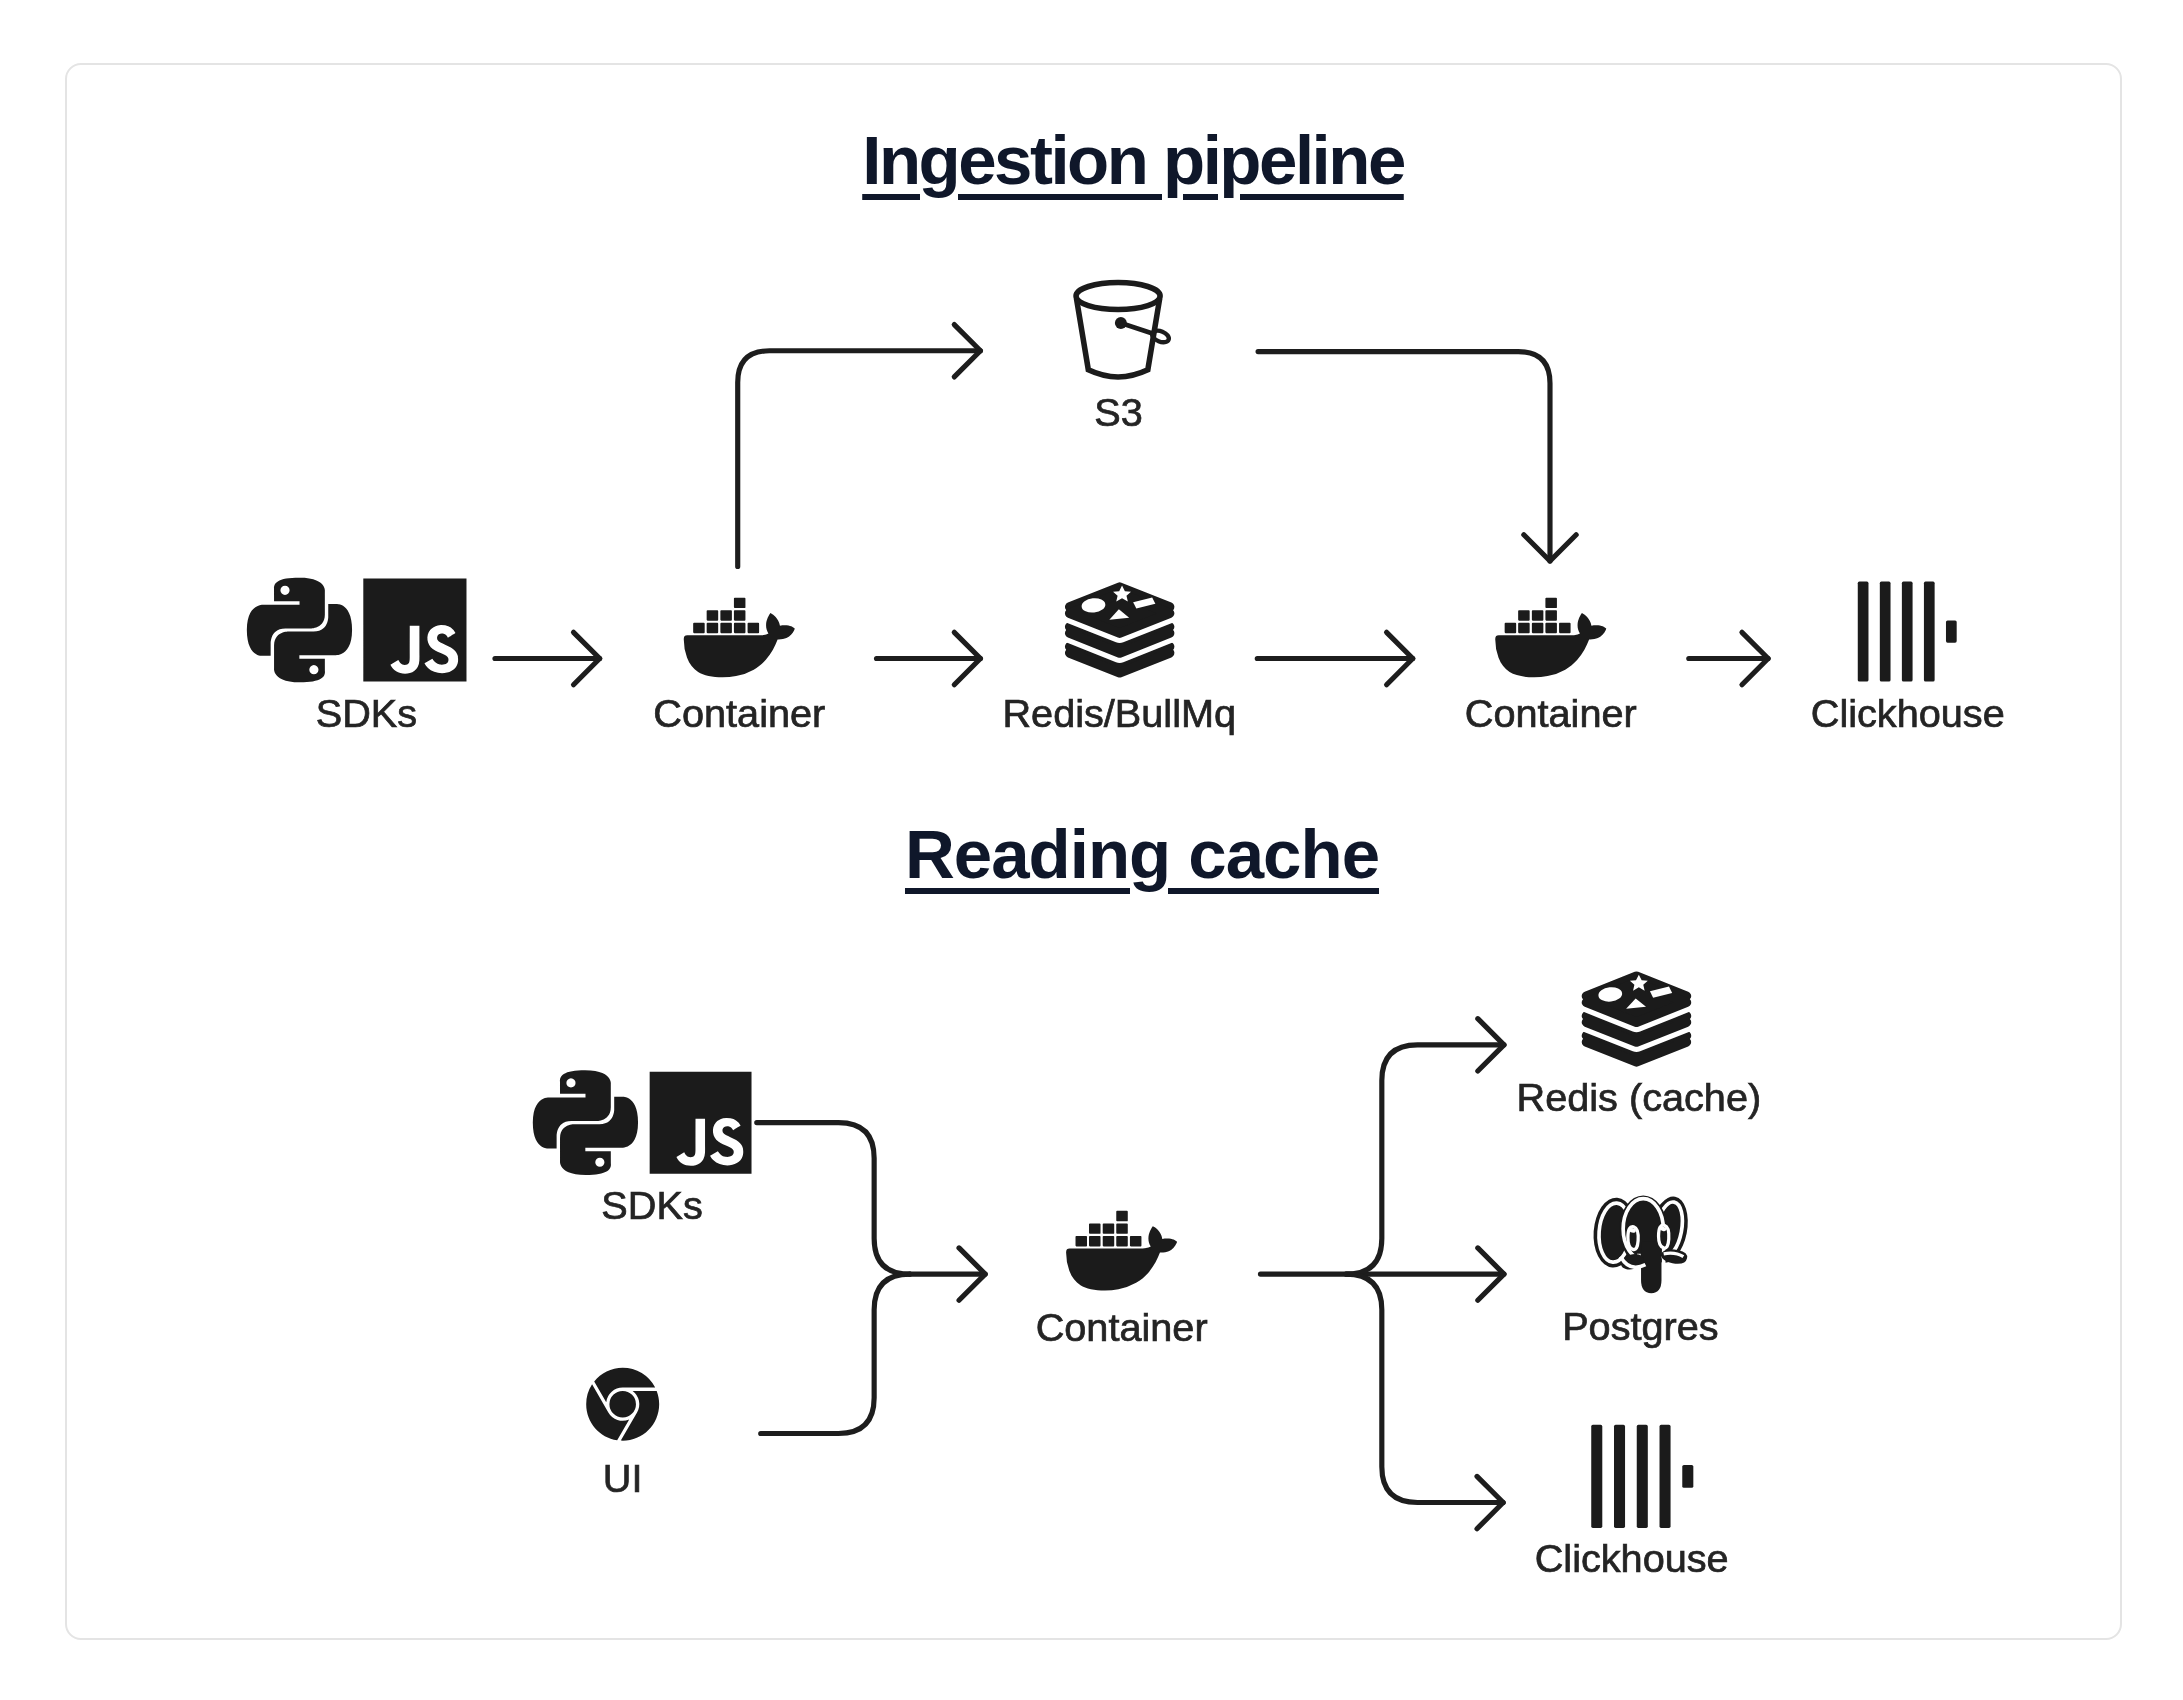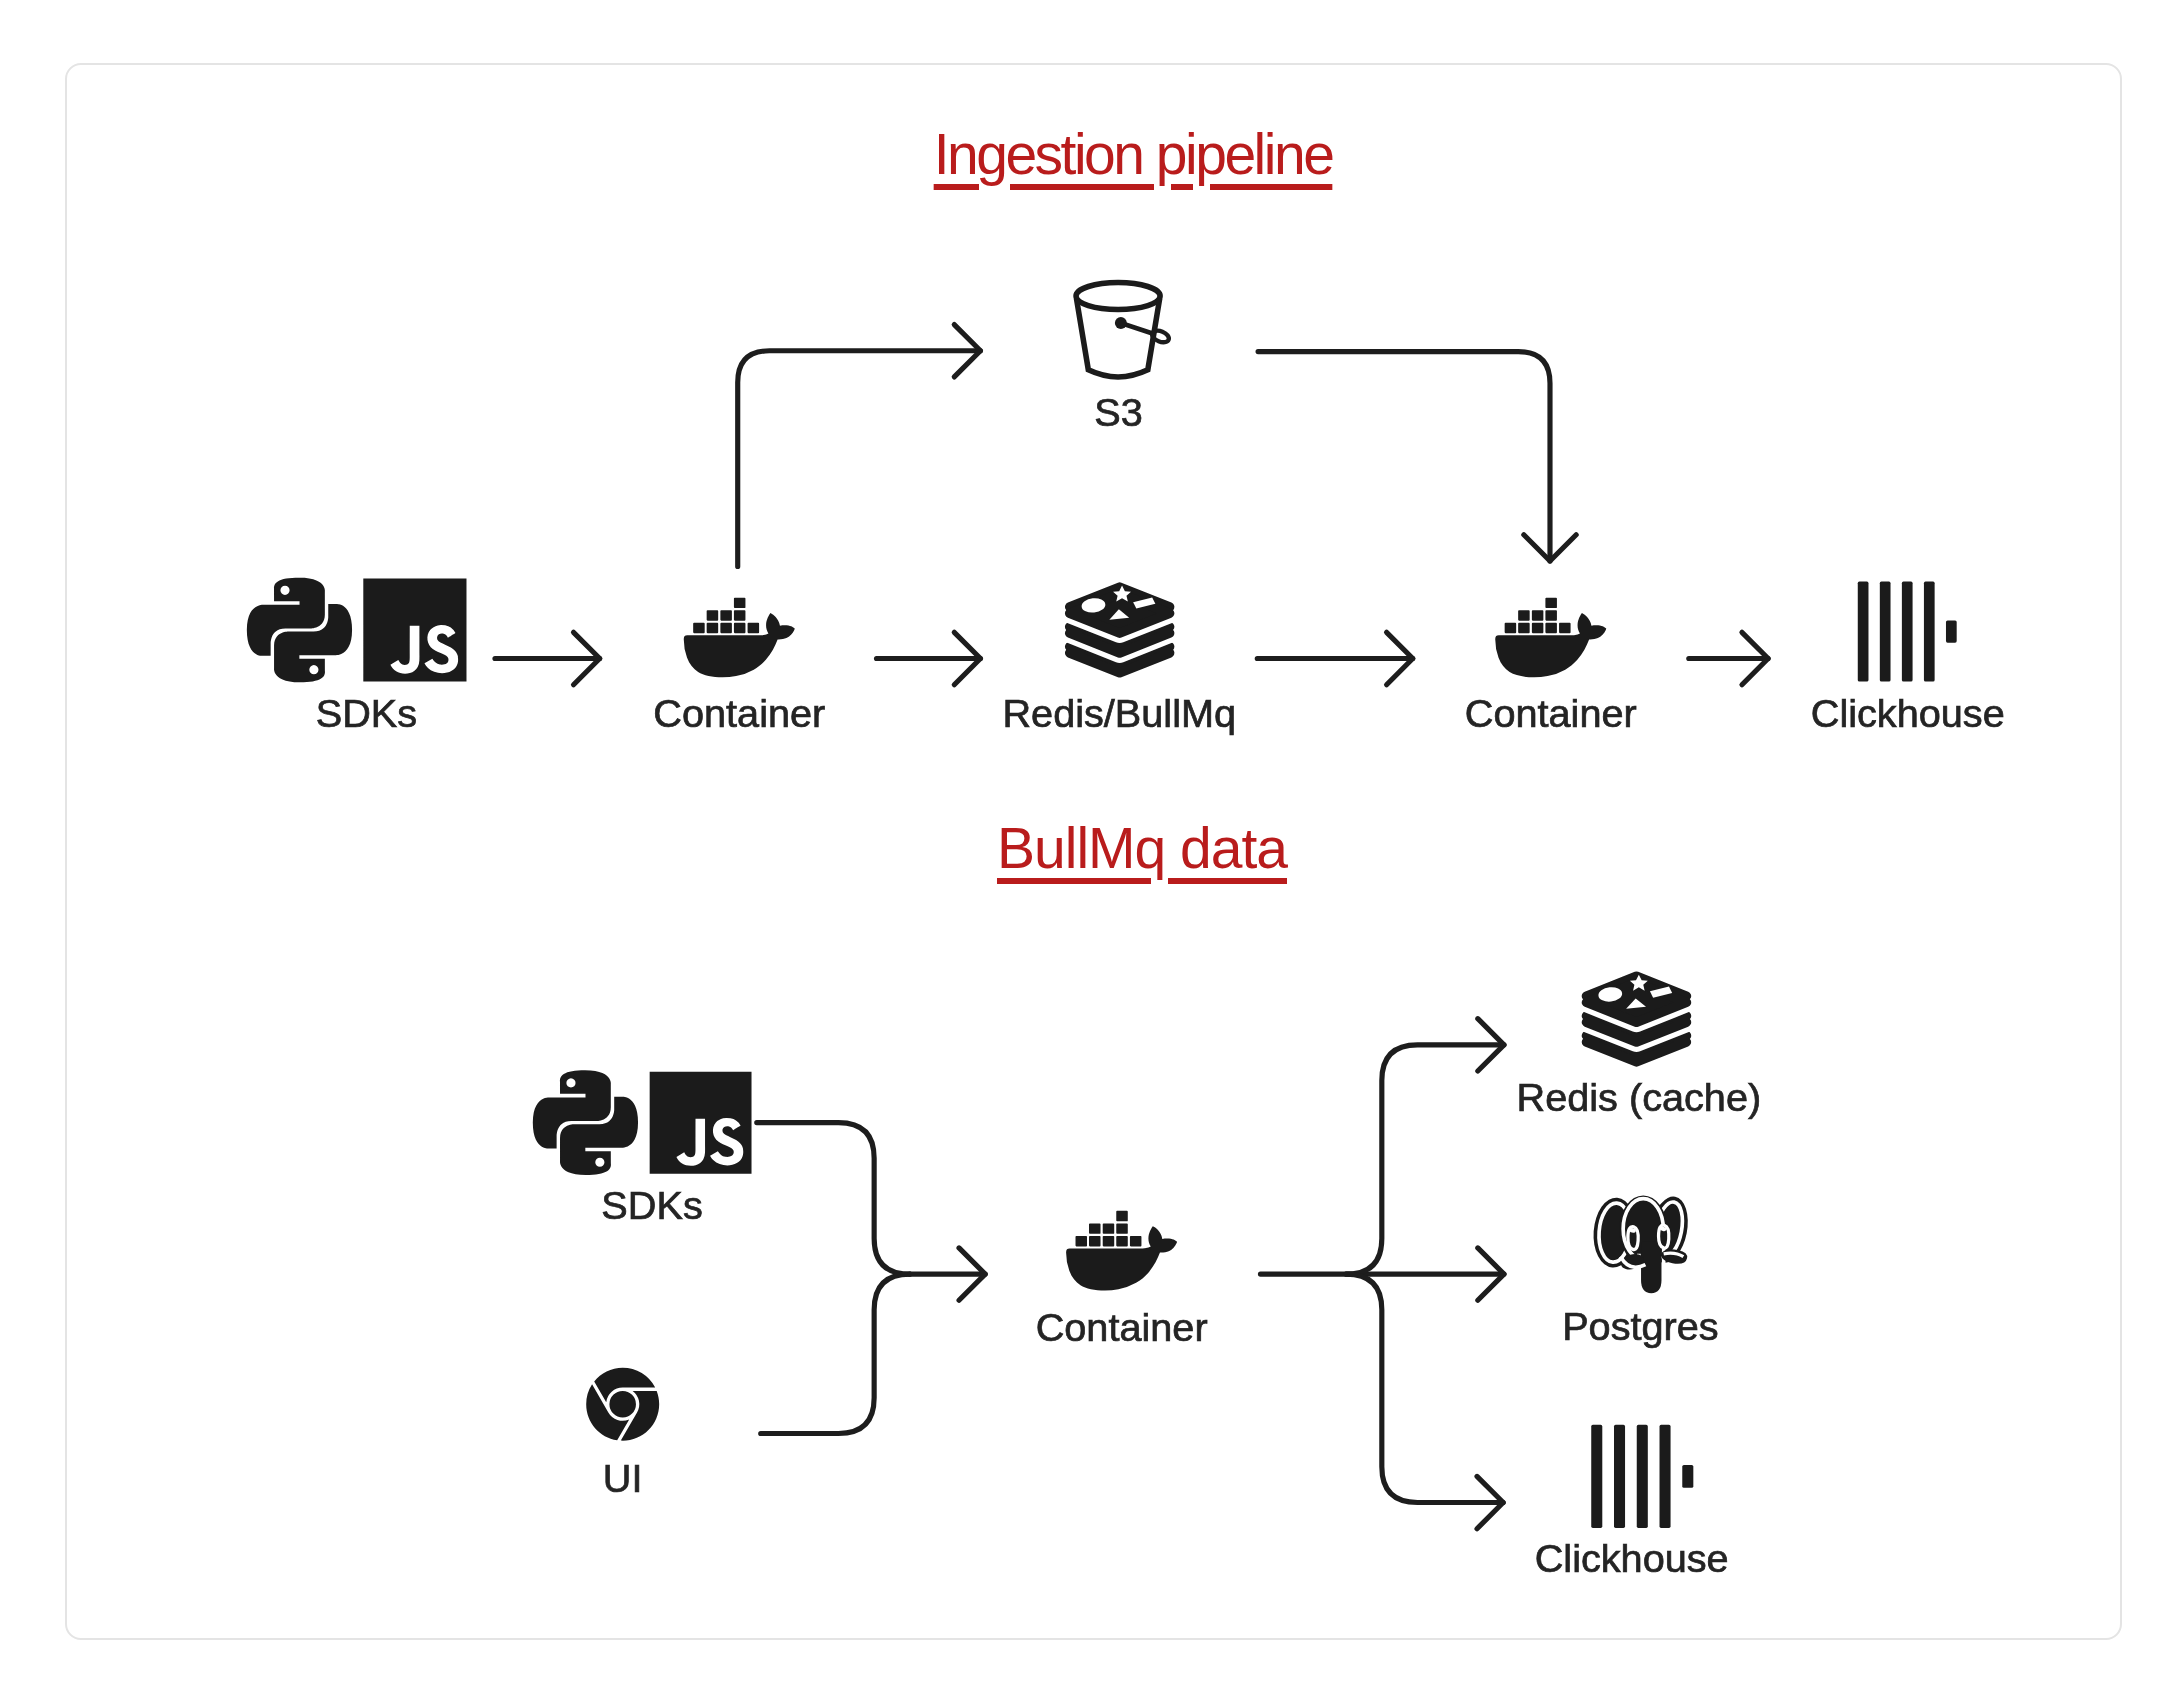--- a/index.html
+++ b/index.html
@@ -1,24 +1,24 @@
 <!DOCTYPE html>
 <html style="font-size:12.7px"><head>
 <meta charset="utf-8">
 <style>
 html,body{margin:0;padding:0;width:2183px;height:1701px;background:#ffffff;overflow:hidden;}
 .card{position:absolute;left:65px;top:63px;width:2053px;height:1573px;border:2px solid #e4e4e4;border-radius:16px;background:#fff;}
-.title{position:absolute;font-family:"Liberation Sans",sans-serif;font-weight:400;font-size:57px;color:#b91c1c;white-space:nowrap;transform:translateX(-50%);line-height:1;text-decoration:underline;text-decoration-thickness:6.3px;text-underline-offset:10.3px;}
+.title{position:absolute;font-family:"Liberation Sans",sans-serif;font-weight:700;font-size:69px;color:#0f172a;white-space:nowrap;transform:translateX(-50%);line-height:1;text-decoration:underline;text-decoration-thickness:6.3px;text-underline-offset:10.3px;}
 svg{position:absolute;left:0;top:0;}
 </style>
 </head>
 <body>
 <div class="card"></div>
 <div class="title" style="left:1133px;top:126px;letter-spacing:-2.5px;">Ingestion pipeline</div>
-<div class="title" style="left:1142px;top:820px;letter-spacing:-1px;">BullMq data</div>
+<div class="title" style="left:1142px;top:820px;letter-spacing:-1px;">Reading cache</div>
 <svg width="2183" height="1701" viewBox="0 0 2752 2144">
 <defs>
 <g id="py">
         <path fill="#1b1b1b" d="M14.25.18l.9.2.73.26.59.3.45.32.34.34.25.34.16.33.1.3.04.26.02.2-.01.13V8.5l-.05.63-.13.55-.21.46-.26.38-.3.31-.33.25-.35.19-.35.14-.33.1-.3.07-.26.04-.21.02H8.77l-.69.05-.59.14-.5.22-.41.27-.33.32-.27.35-.2.36-.15.37-.1.35-.07.32-.04.27-.02.21v3.06H3.17l-.21-.03-.28-.07-.32-.12-.35-.18-.36-.26-.36-.36-.35-.46-.32-.59-.28-.73-.21-.88-.14-1.05-.05-1.23.06-1.22.16-1.04.24-.87.32-.71.36-.57.4-.44.42-.33.42-.24.4-.16.36-.1.32-.05.24-.01h.16l.06.01h8.16v-.83H6.18l-.01-2.75-.02-.37.05-.34.11-.31.17-.28.25-.26.31-.23.38-.2.44-.18.51-.15.58-.12.64-.1.71-.06.77-.04.84-.02 1.27.05zm-6.3 1.98l-.23.33-.08.41.08.41.23.34.33.22.41.09.41-.09.33-.22.23-.34.08-.41-.08-.41-.23-.33-.33-.22-.41-.09-.41.09zm13.09 3.95l.28.06.32.12.35.18.36.27.36.35.35.47.32.59.28.73.21.88.14 1.04.05 1.23-.06 1.23-.16 1.04-.24.86-.32.71-.36.57-.4.45-.42.33-.42.24-.4.16-.36.09-.32.05-.24.02-.16-.01h-8.22v.82h5.84l.01 2.76.02.36-.05.34-.11.31-.17.29-.25.25-.31.24-.38.2-.44.17-.51.15-.58.13-.64.09-.71.07-.77.04-.84.01-1.27-.04-1.07-.14-.9-.2-.73-.25-.59-.3-.45-.33-.34-.34-.25-.34-.16-.33-.1-.3-.04-.25-.02-.2.01-.13v-5.34l.05-.64.13-.54.21-.46.26-.38.3-.32.33-.24.35-.2.35-.14.33-.1.3-.06.26-.04.21-.02.13-.01h5.84l.69-.05.59-.14.5-.21.41-.28.33-.32.27-.35.2-.36.15-.36.1-.35.07-.32.04-.28.02-.21V6.07h2.09l.14.01zm-6.47 14.25l-.23.33-.08.41.08.41.23.33.33.23.41.08.41-.08.33-.23.23-.33.08-.41-.08-.41-.23-.33-.33-.23-.41-.08-.41.08z"></path>
       </g>
 <g id="js">
         <path fill="#1b1b1b" d="M0 0h24v24H0V0zm22.034 18.276c-.175-1.095-.888-2.015-3.003-2.873-.736-.345-1.554-.585-1.797-1.14-.091-.33-.105-.51-.046-.705.15-.646.915-.84 1.515-.66.39.12.75.42.976.9 1.034-.676 1.034-.676 1.755-1.125-.27-.42-.404-.601-.586-.78-.63-.705-1.469-1.065-2.834-1.034l-.705.089c-.676.165-1.32.525-1.71 1.005-1.14 1.291-.811 3.541.569 4.471 1.365 1.02 3.361 1.244 3.616 2.205.24 1.17-.87 1.545-1.966 1.41-.811-.18-1.26-.586-1.755-1.336l-1.83 1.051c.21.48.45.689.81 1.109 1.74 1.756 6.09 1.666 6.871-1.004.029-.09.24-.705.074-1.65l.046.067zm-8.983-7.245h-2.248c0 1.938-.009 3.864-.009 5.805 0 1.232.063 2.363-.138 2.711-.33.689-1.18.601-1.566.48-.396-.196-.597-.466-.83-.855-.063-.105-.11-.196-.127-.196l-1.825 1.125c.305.63.75 1.172 1.324 1.517.855.51 2.004.675 3.207.405.783-.226 1.458-.691 1.811-1.411.51-.93.402-2.07.397-3.346.012-2.054 0-4.109 0-6.179l.004-.056z"></path>
       </g>
 <g id="docker">
         <path fill="#1b1b1b" d="M13.983 11.078h2.119a.186.186 0 00.186-.185V9.006a.186.186 0 00-.186-.186h-2.119a.185.185 0 00-.185.185v1.888c0 .102.083.185.185.185m-2.954-5.43h2.118a.186.186 0 00.186-.186V3.574a.186.186 0 00-.186-.185h-2.118a.185.185 0 00-.185.185v1.888c0 .102.082.185.185.185m0 2.716h2.118a.187.187 0 00.186-.186V6.29a.186.186 0 00-.186-.185h-2.118a.185.185 0 00-.185.185v1.887c0 .102.082.185.185.186m-2.93 0h2.12a.186.186 0 00.184-.186V6.29a.185.185 0 00-.185-.185H8.1a.185.185 0 00-.185.185v1.887c0 .102.083.185.185.186m-2.964 0h2.119a.186.186 0 00.185-.186V6.29a.185.185 0 00-.185-.185H5.136a.186.186 0 00-.186.185v1.887c0 .102.084.185.186.186m5.893 2.715h2.118a.186.186 0 00.186-.185V9.006a.186.186 0 00-.186-.186h-2.118a.185.185 0 00-.185.185v1.888c0 .102.082.185.185.185m-2.93 0h2.12a.185.185 0 00.184-.185V9.006a.185.185 0 00-.184-.186h-2.12a.185.185 0 00-.184.185v1.888c0 .102.083.185.185.185m-2.964 0h2.119a.185.185 0 00.185-.185V9.006a.185.185 0 00-.184-.186h-2.12a.186.186 0 00-.186.186v1.887c0 .102.084.185.186.185m-2.92 0h2.12a.185.185 0 00.184-.185V9.006a.185.185 0 00-.184-.186h-2.12a.185.185 0 00-.184.185v1.888c0 .102.082.185.185.185M23.763 9.89c-.065-.051-.672-.51-1.954-.51-.338.001-.676.03-1.01.087-.248-1.7-1.653-2.53-1.716-2.566l-.344-.199-.226.327c-.284.438-.49.922-.612 1.43-.23.97-.09 1.882.403 2.661-.595.332-1.55.413-1.744.42H.751a.751.751 0 00-.75.748 11.376 11.376 0 00.692 4.062c.545 1.428 1.355 2.48 2.41 3.124 1.18.723 3.1 1.137 5.275 1.137.983.003 1.963-.086 2.93-.266a12.248 12.248 0 003.823-1.389c.98-.567 1.86-1.288 2.61-2.136 1.252-1.418 1.998-2.997 2.553-4.4h.221c1.372 0 2.215-.549 2.68-1.009.309-.293.55-.65.707-1.046l.098-.288Z"></path>

